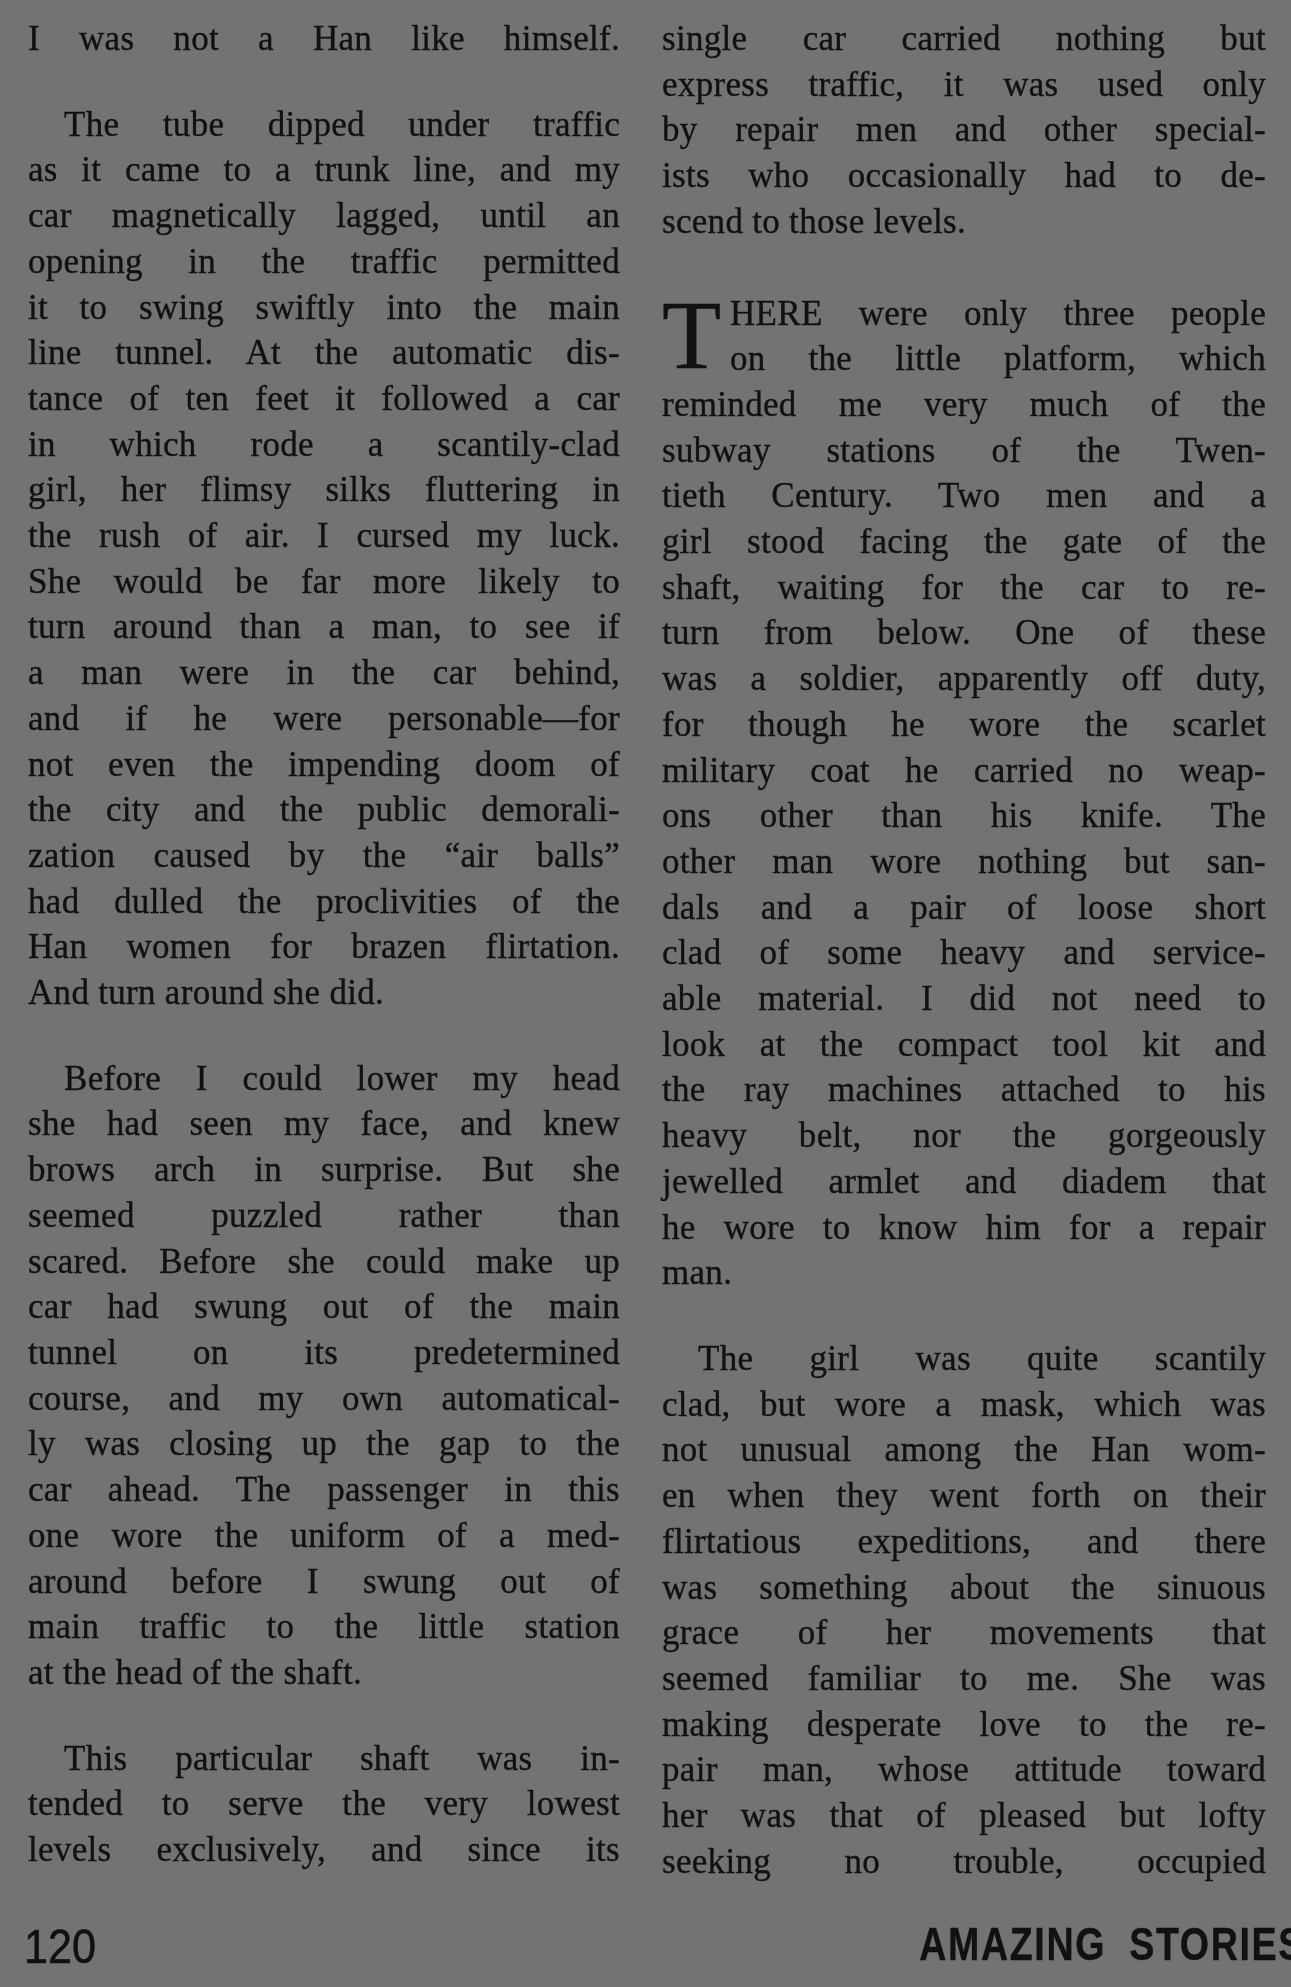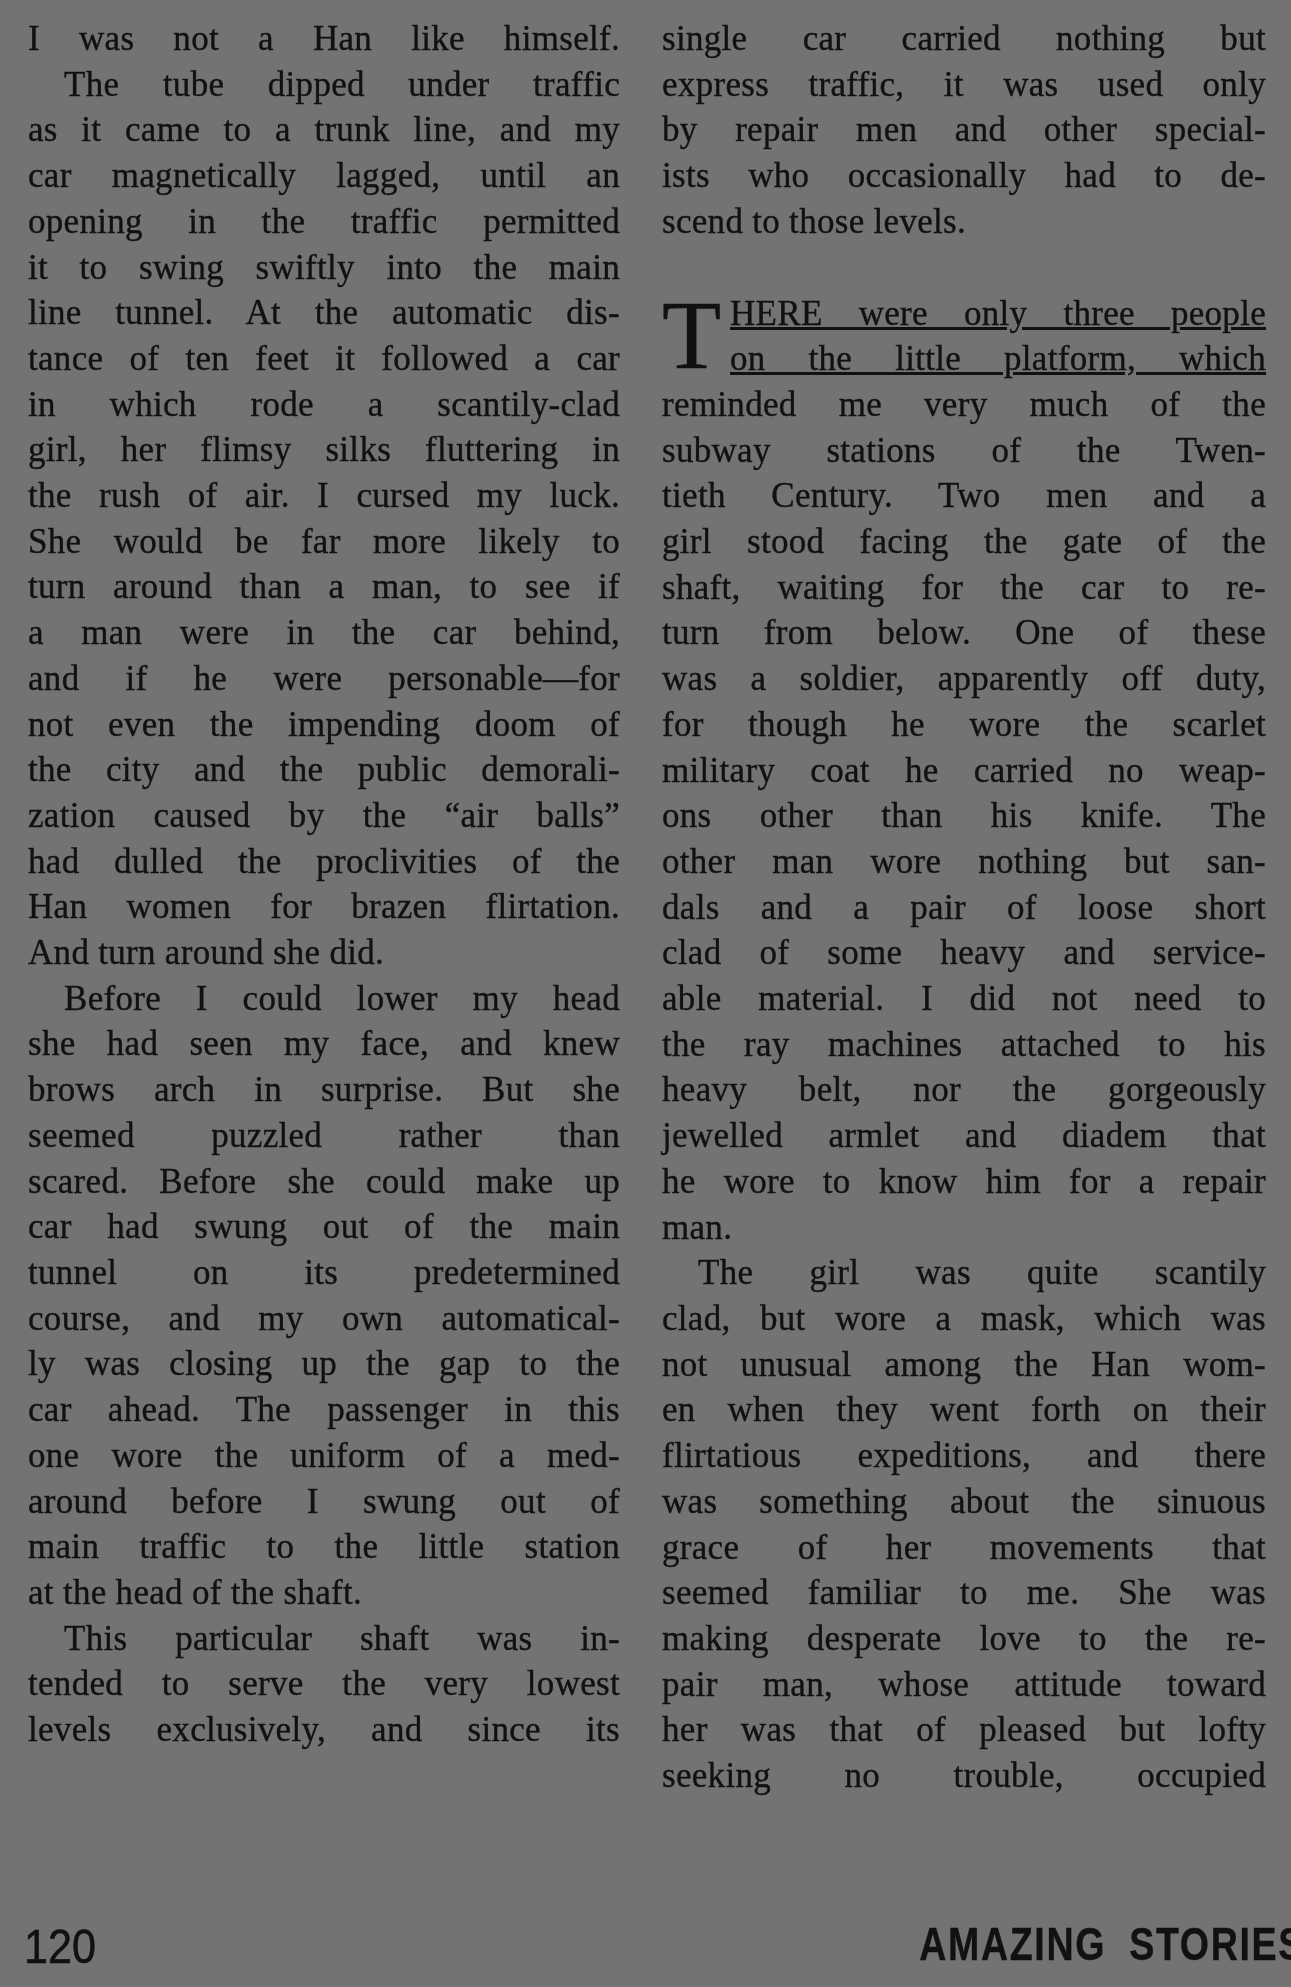--- a/index.html
+++ b/index.html
@@ -17,22 +17,22 @@
     position: absolute; top: 16px;
     font-size: 35px; line-height: 45.7px;
     letter-spacing: 0.3px;
   }
   #col-left  { left: 28px;  width: 592px; }
   #col-right { left: 662px; width: 604px; }
 
   .para { position: relative; }
   .line { text-align: left; white-space: normal; }
   .line.j { text-align: justify; text-align-last: justify; }
-  .line.ind { padding-left: 36px; }
-  .line.dc-off { padding-left: 68px; text-decoration: underline; }
+  .line.ind { padding-left: 36px; margin-top: 40px; }
+  .line.dc-off { padding-left: 68px; }
 
   .dropcap {
     position: absolute; left: 0; top: 8px;
     font-size: 97px; line-height: 74px;
     letter-spacing: 0;
   }
 
   .footer-pageno {
     position: absolute; left: 24px; top: 1918px;
     font-family: "Liberation Sans", sans-serif;
@@ -119,20 +119,21 @@
         <div class="line j">shaft, waiting for the car to re-</div>
         <div class="line j">turn from below. One of these</div>
         <div class="line j">was a soldier, apparently off duty,</div>
         <div class="line j">for though he wore the scarlet</div>
         <div class="line j">military coat he carried no weap-</div>
         <div class="line j">ons other than his knife. The</div>
         <div class="line j">other man wore nothing but san-</div>
         <div class="line j">dals and a pair of loose short</div>
         <div class="line j">clad of some heavy and service-</div>
         <div class="line j">able material. I did not need to</div>
+        <div class="line j">look at the compact tool kit and</div>
         <div class="line j">the ray machines attached to his</div>
         <div class="line j">heavy belt, nor the gorgeously</div>
         <div class="line j">jewelled armlet and diadem that</div>
         <div class="line j">he wore to know him for a repair</div>
         <div class="line">man.</div>
       </div>
       <div class="para">
         <div class="line j ind">The girl was quite scantily</div>
         <div class="line j">clad, but wore a mask, which was</div>
         <div class="line j">not unusual among the Han wom-</div>

